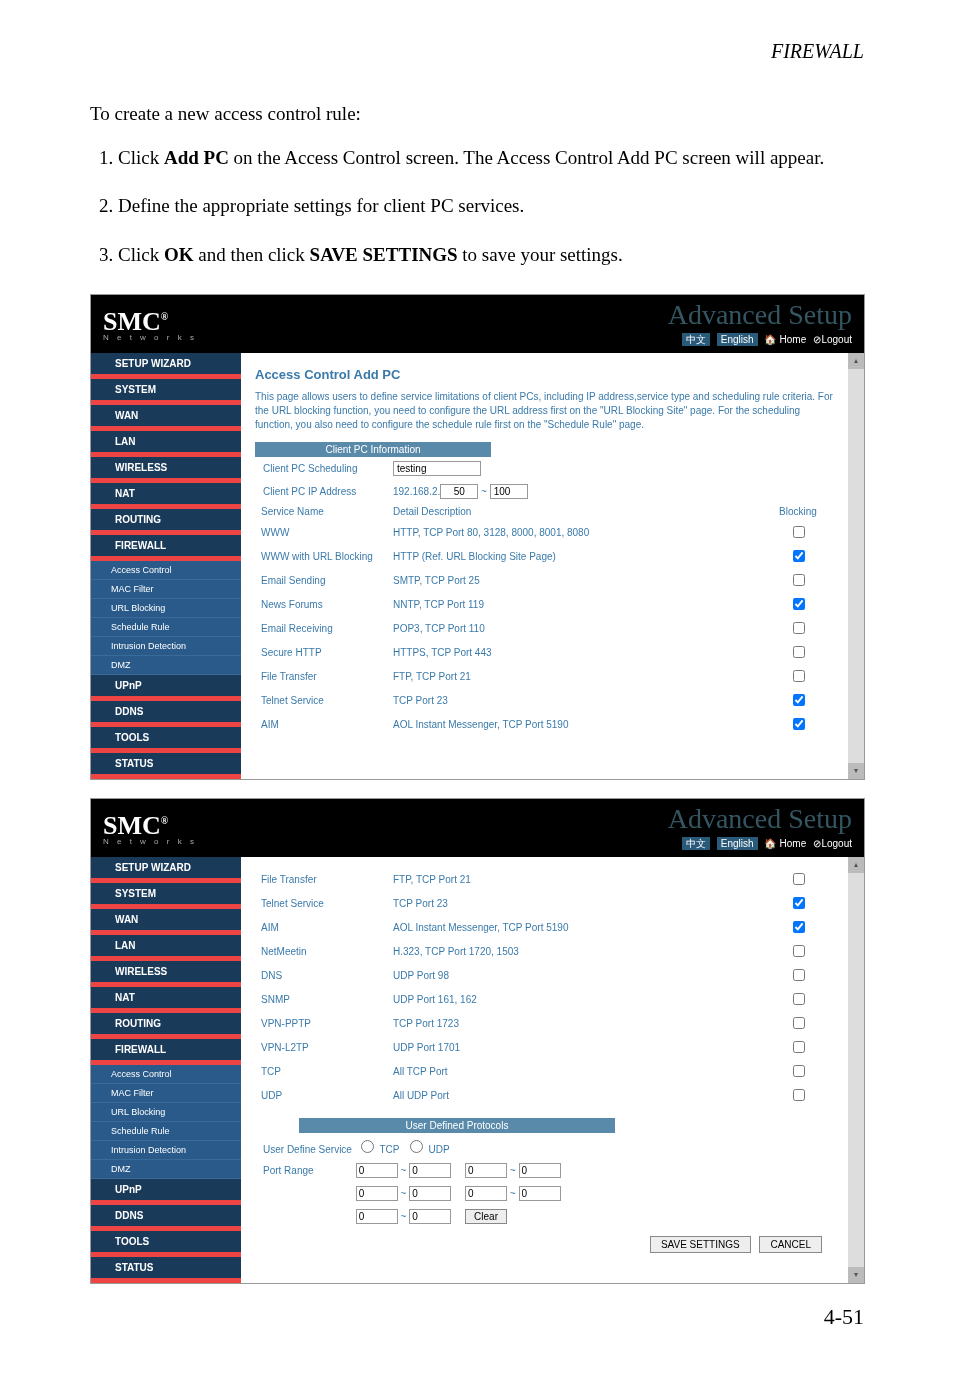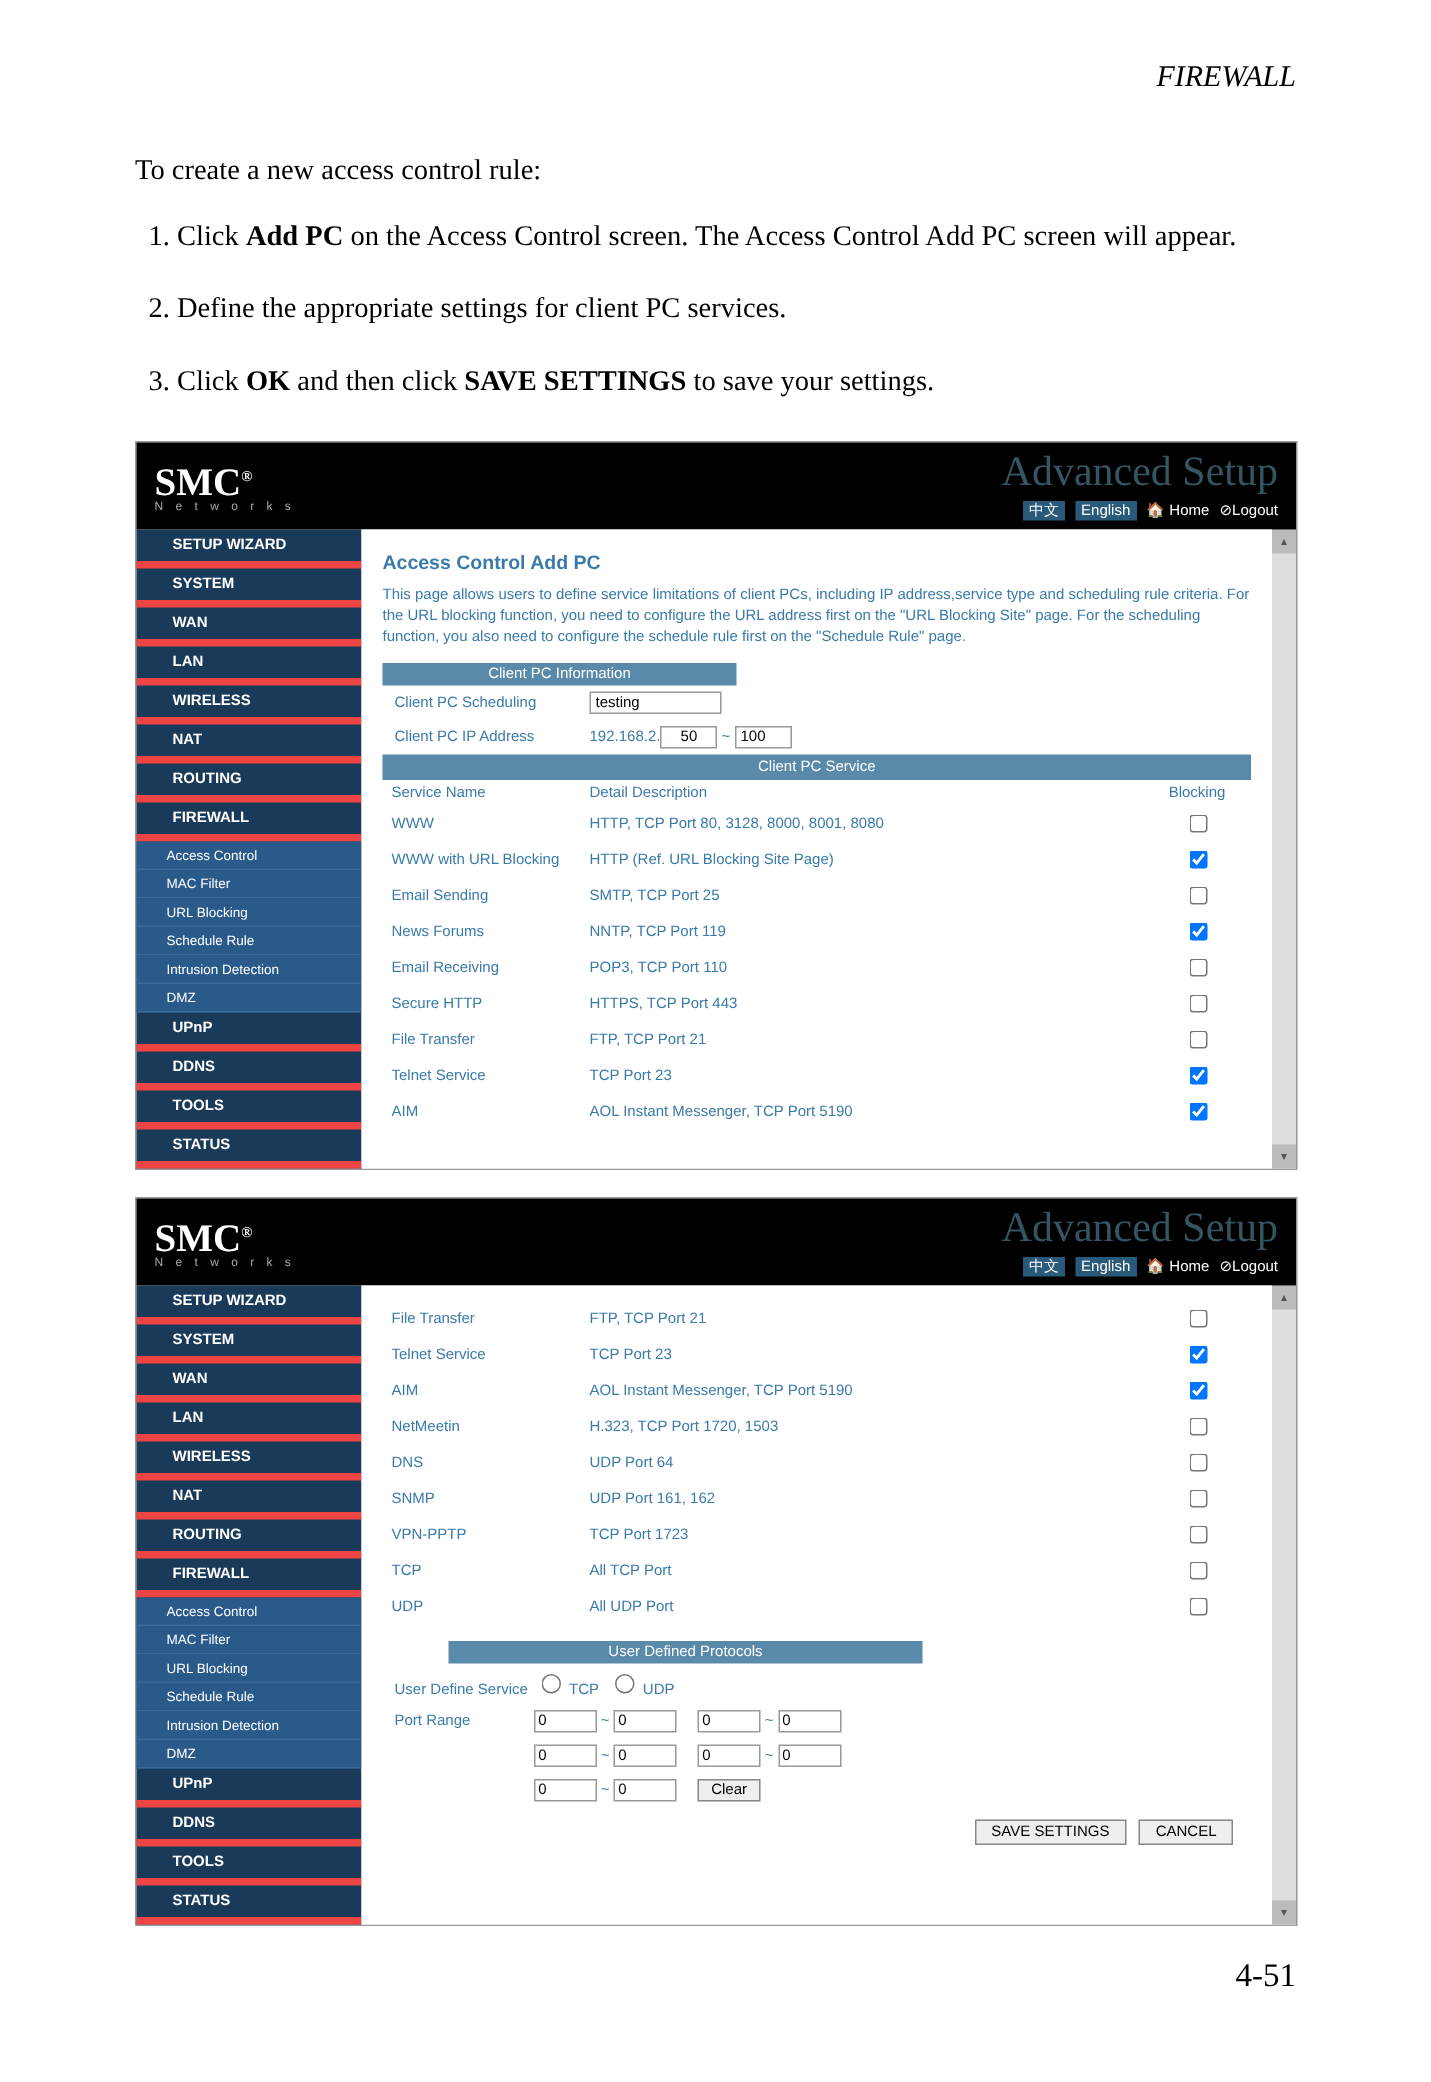--- a/index.html
+++ b/index.html
@@ -103,23 +103,20 @@
         </div>
         <div class="form-row">
           <label>Client PC IP Address</label>
           <span>192.168.2.</span>
           <input type="text" style="width: 30px; text-align: center;" value="50">
           &nbsp;<span>~</span>&nbsp;
           <input type="text" style="width: 30px;" value="100">
         </div>
         <table class="svc">
           <tbody>
-              <tr>
-                <th colspan="3">Client PC Service</th>
-              </tr>
           <tr>
             <td style="width:120px">Service Name</td>
             <td>Detail Description</td>
             <td style="width:60px">Blocking</td>
           </tr>
           <tr>
                 <td>WWW</td>
                 <td>HTTP, TCP Port 80, 3128, 8000, 8001, 8080</td>
                 <td><input type="checkbox" style=""></td>
               </tr>
@@ -226,31 +223,36 @@
                 <td>AOL Instant Messenger, TCP Port 5190</td>
                 <td><input type="checkbox" checked="" style=""></td>
               </tr>
           <tr>
                 <td>NetMeetin</td>
                 <td>H.323, TCP Port 1720, 1503</td>
                 <td><input type="checkbox" style=""></td>
               </tr>
           <tr>
                 <td>DNS</td>
-                <td>UDP Port 64</td>
+                <td>UDP Port 98</td>
                 <td><input type="checkbox" style=""></td>
               </tr>
           <tr>
                 <td>SNMP</td>
                 <td>UDP Port 161, 162</td>
                 <td><input type="checkbox" style=""></td>
               </tr>
           <tr>
                 <td>VPN-PPTP</td>
                 <td>TCP Port 1723</td>
+                <td><input type="checkbox" style=""></td>
+              </tr>
+          <tr>
+                <td>VPN-L2TP</td>
+                <td>UDP Port 1701</td>
                 <td><input type="checkbox" style=""></td>
               </tr>
           <tr>
                 <td>TCP</td>
                 <td>All TCP Port</td>
                 <td><input type="checkbox" style=""></td>
               </tr>
           <tr>
                 <td>UDP</td>
                 <td>All UDP Port</td>

